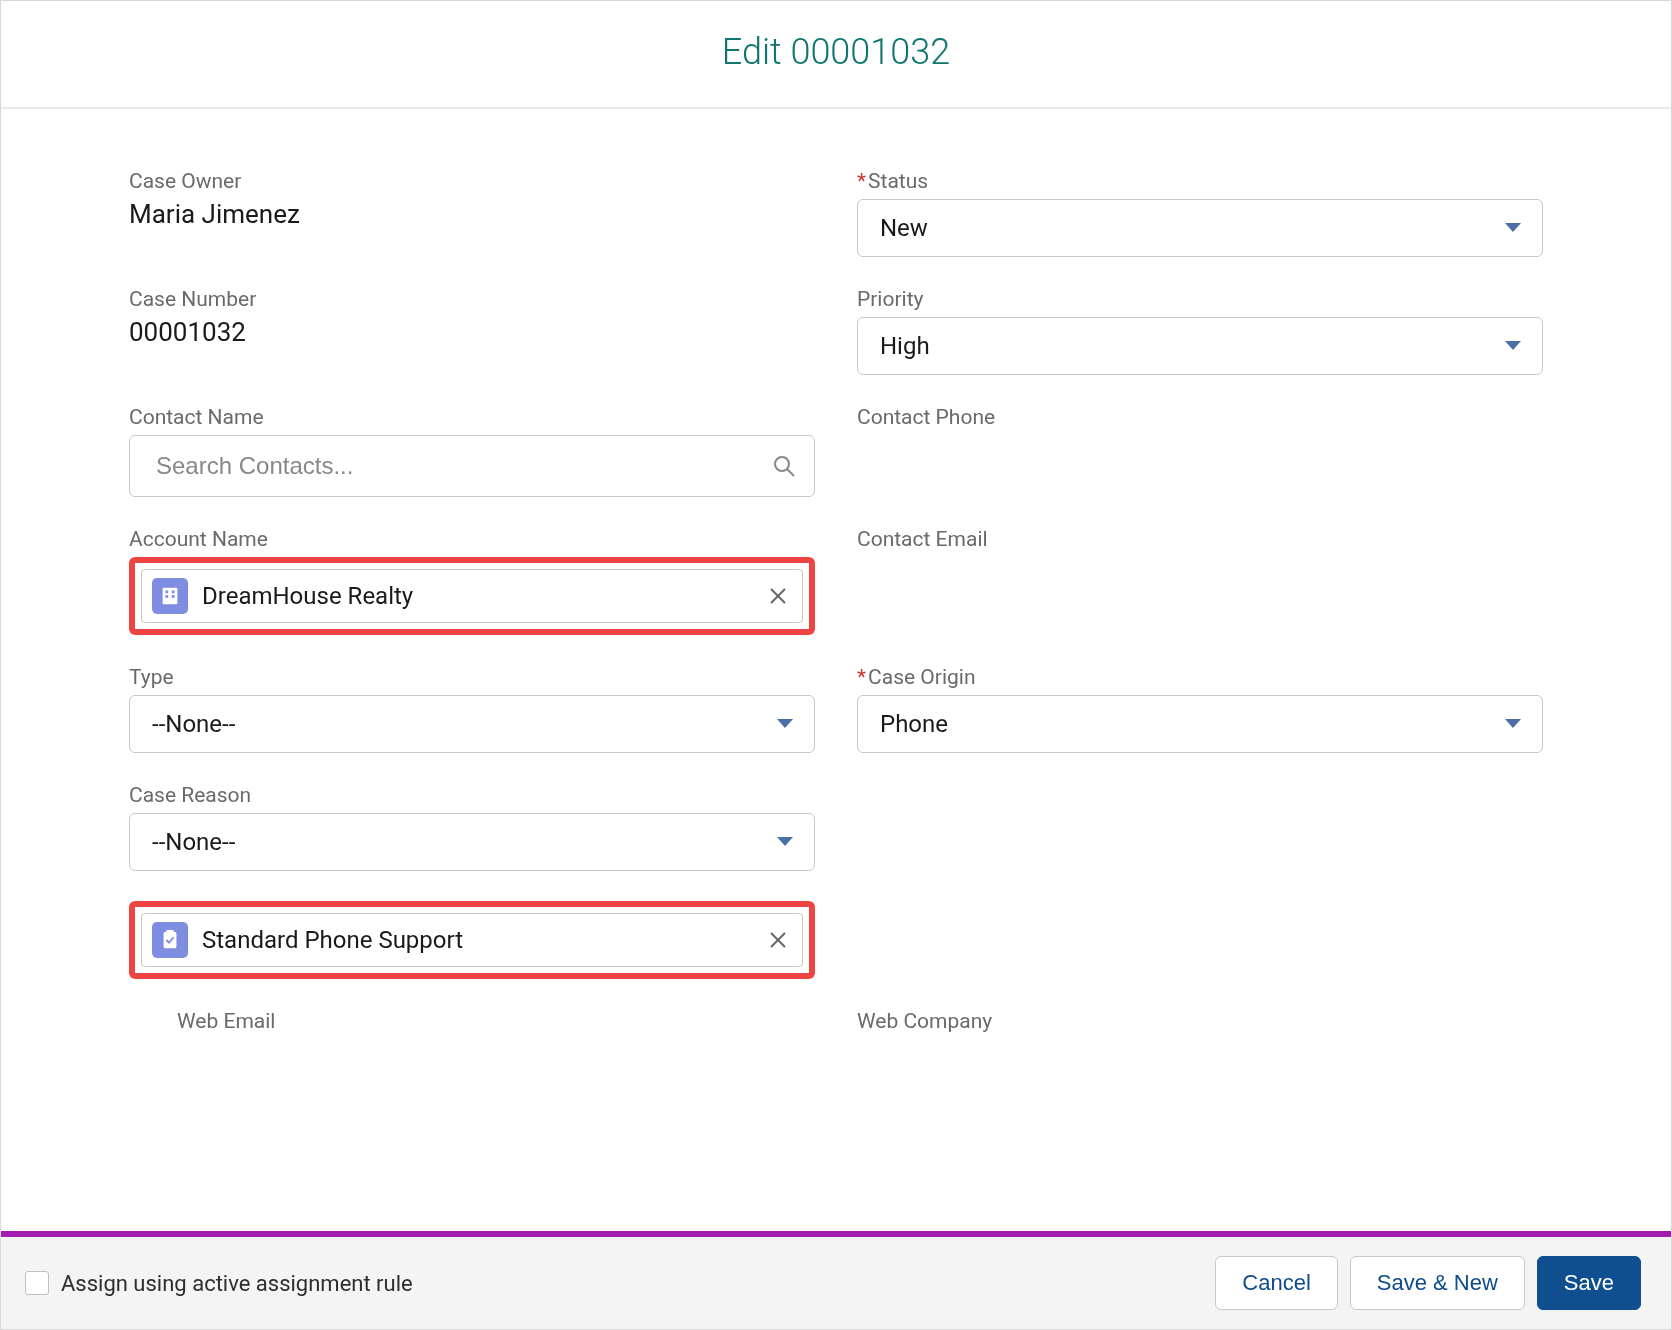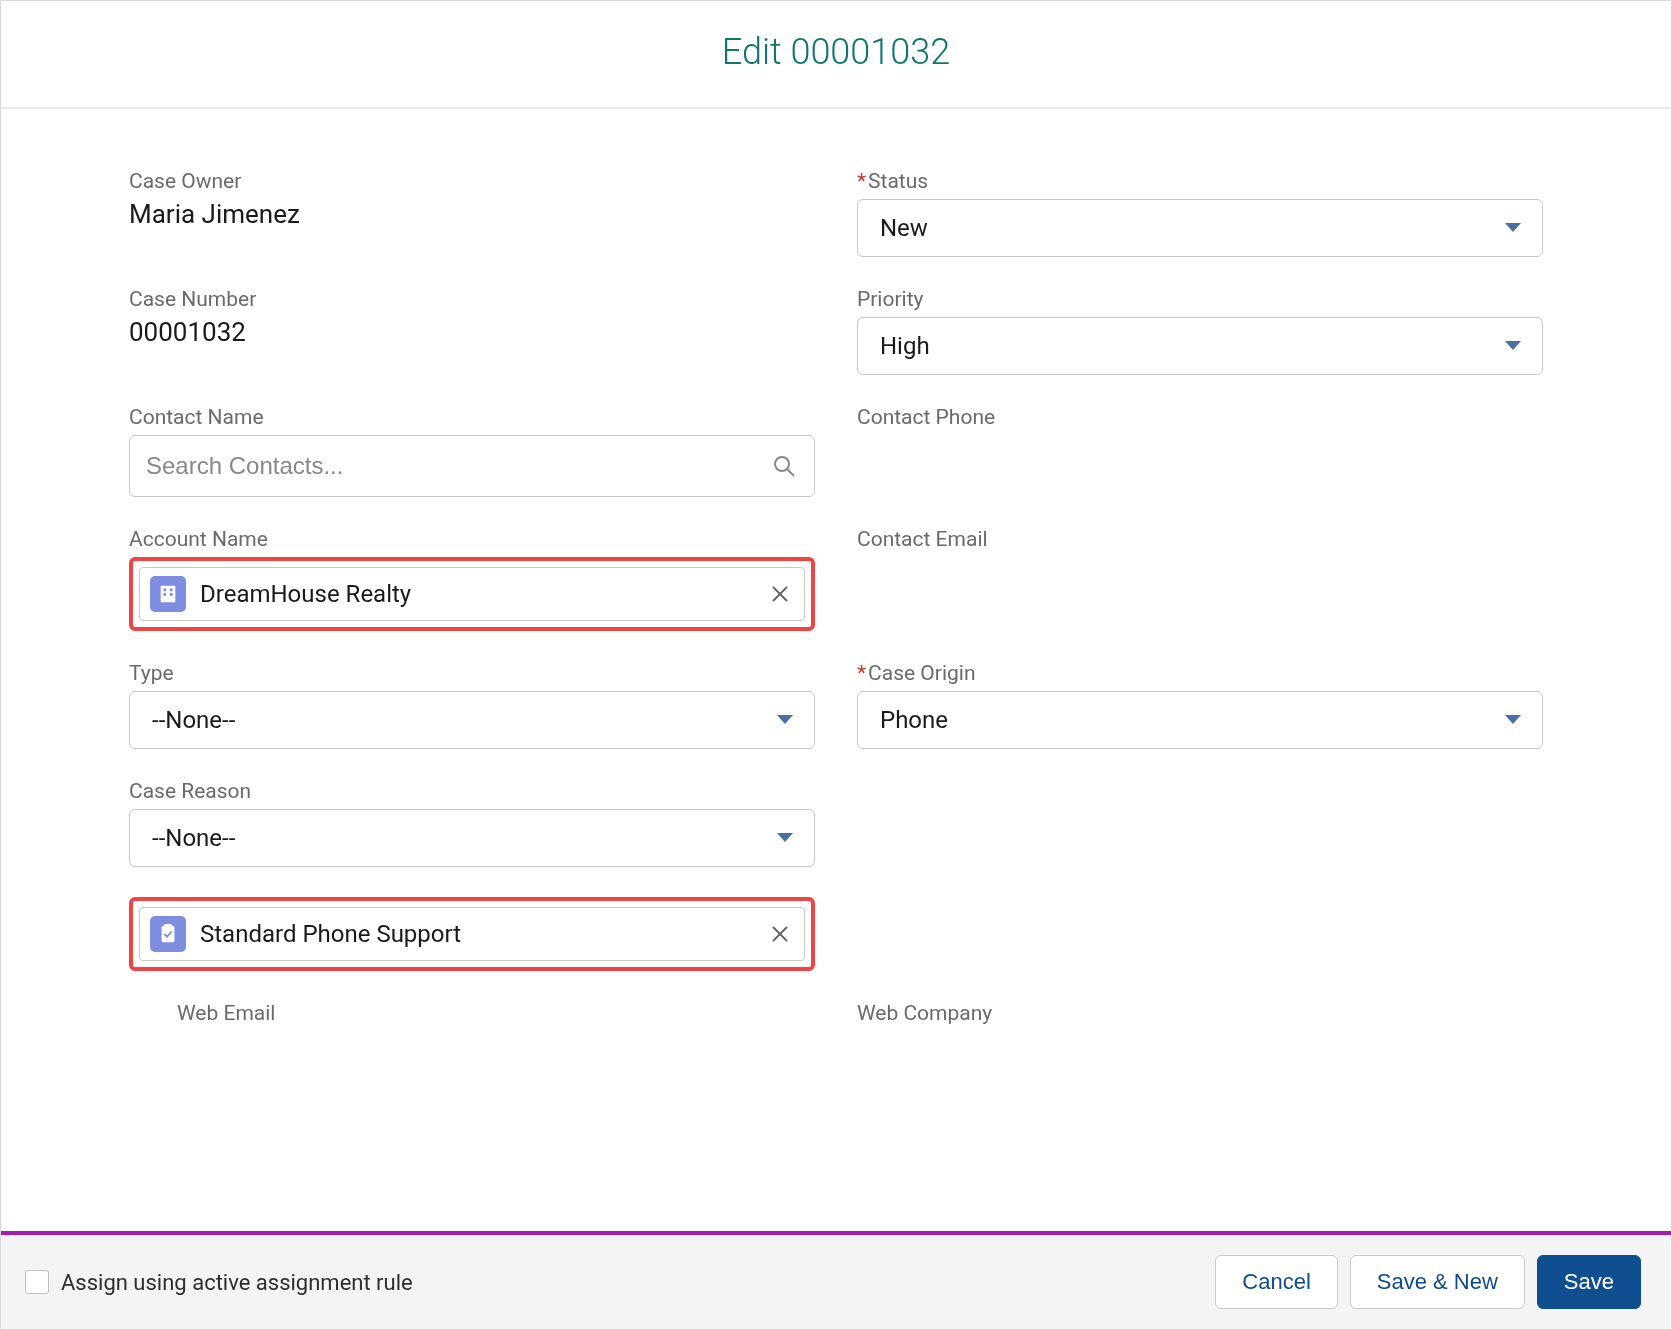--- a/index.html
+++ b/index.html
@@ -74,21 +74,21 @@
     transform: translateY(-50%);
   }
   .caret svg { width: 18px; height: 12px; display:block; }
   .lookup-input {
     position: relative;
     border: 1px solid #c9c9c9;
     border-radius: 6px;
     height: 62px;
     display: flex;
     align-items: center;
-    padding: 0 56px 0 16px;
+    padding: 0 56px 0 26px;
     font-size: 24px;
     color: #888;
     background: #fff;
   }
   .lookup-input input {
     border: none;
     outline: none;
     width: 100%;
     font-size: 24px;
     color: #1a1a1a;
@@ -97,21 +97,21 @@
   .lookup-input input::placeholder { color: #888; }
   .lookup-input .search-icon {
     position: absolute;
     right: 18px;
     top: 50%;
     transform: translateY(-50%);
     color: #888;
   }
   .search-icon svg { width: 24px; height: 24px; display:block; }
   .pill-wrap {
-    border: 4px solid #ef4444;
+    border: 6px solid #ef4444;
     border-radius: 6px;
     padding: 6px;
   }
   .pill {
     border: 1px solid #c9c9c9;
     border-radius: 4px;
     height: 54px;
     display: flex;
     align-items: center;
     padding: 0 48px 0 10px;
@@ -139,21 +139,21 @@
   .pill-remove {
     position: absolute;
     right: 14px;
     top: 50%;
     transform: translateY(-50%);
     color: #666;
     cursor: pointer;
   }
   .pill-remove svg { width: 20px; height: 20px; display:block; }
   .modal-footer {
-    border-top: 4px solid #a21caf;
+    border-top: 6px solid #a21caf;
     background: #f4f4f4;
     padding: 22px 30px 22px 24px;
     display: flex;
     align-items: center;
     height: 98px;
   }
   .footer-checks {
     display: flex;
     align-items: center;
     gap: 40px;

